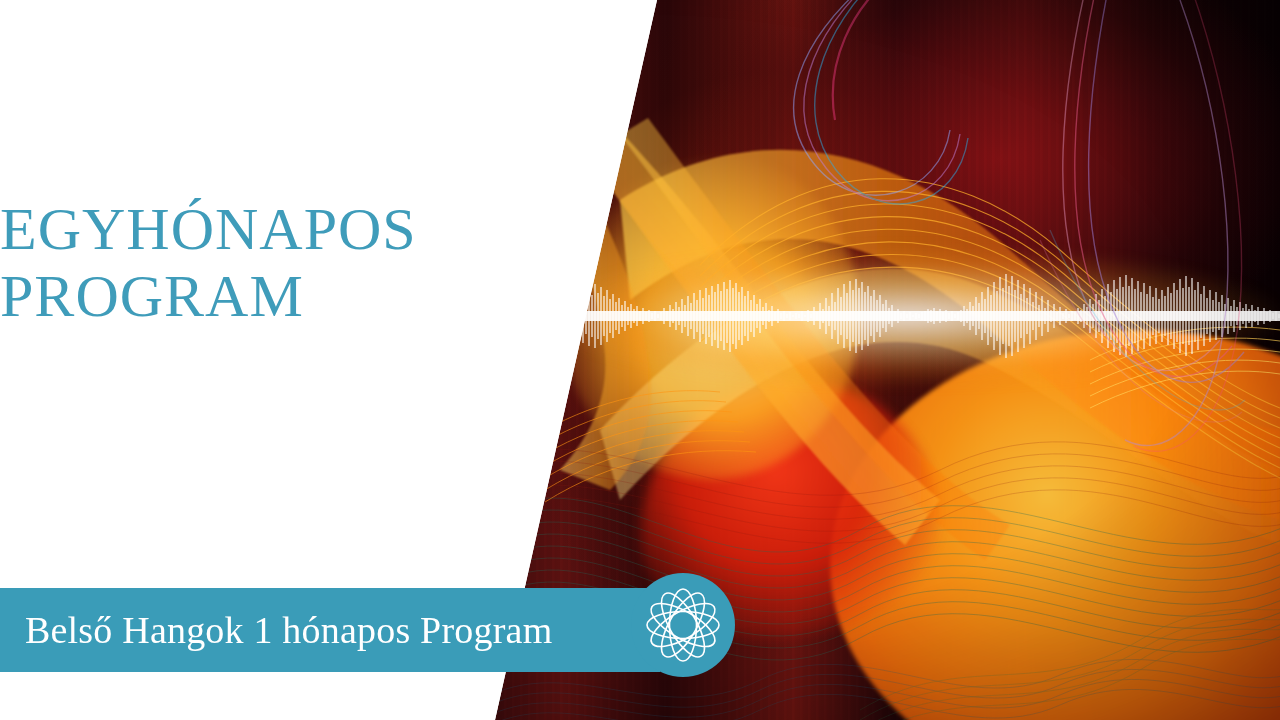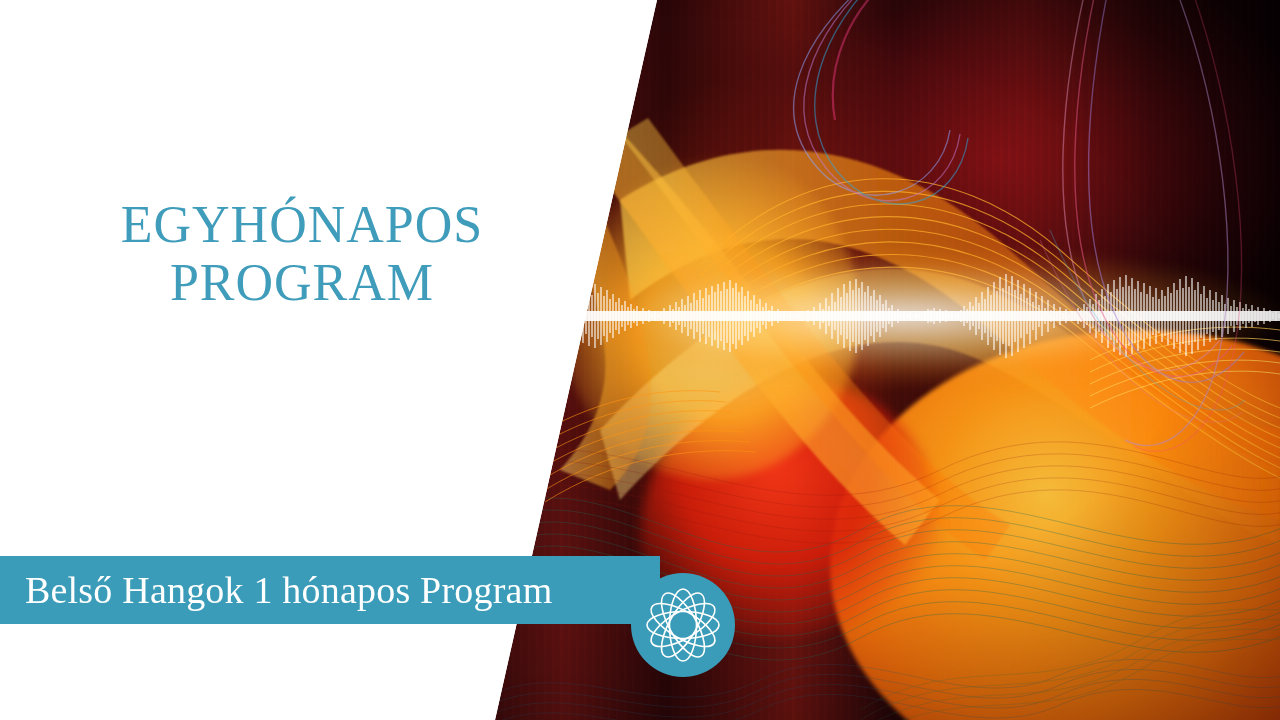--- a/index.html
+++ b/index.html
@@ -86,32 +86,31 @@
   
   #panel{
     position:absolute;inset:0;background:#ffffff;
     -webkit-clip-path:polygon(0 0, 657px 0, 495px 720px, 0 720px);
     clip-path:polygon(0 0, 657px 0, 495px 720px, 0 720px);
   }
 
   
   #headline{
     position:absolute;left:0;top:196px;width:604px;
-    text-align:center;
     color:#3f9cba;
     font-family:"Liberation Serif", serif;
-    font-size:52px;line-height:1.12;
+    font-size:60px;line-height:1.12;
     letter-spacing:1px;
     font-weight:400;
     white-space:pre-line;
   }
 
   
   #banner{
-    position:absolute;left:0;top:556px;width:660px;height:68px;
+    position:absolute;left:0;top:588px;width:660px;height:84px;
     background:#3a9cb8;
     display:flex;align-items:center;
   }
   #banner-text{
     color:#ffffff;
     font-family:"Liberation Serif", serif;
     font-size:38px;line-height:1;
     padding-left:25px;
     letter-spacing:.2px;
     white-space:nowrap;

